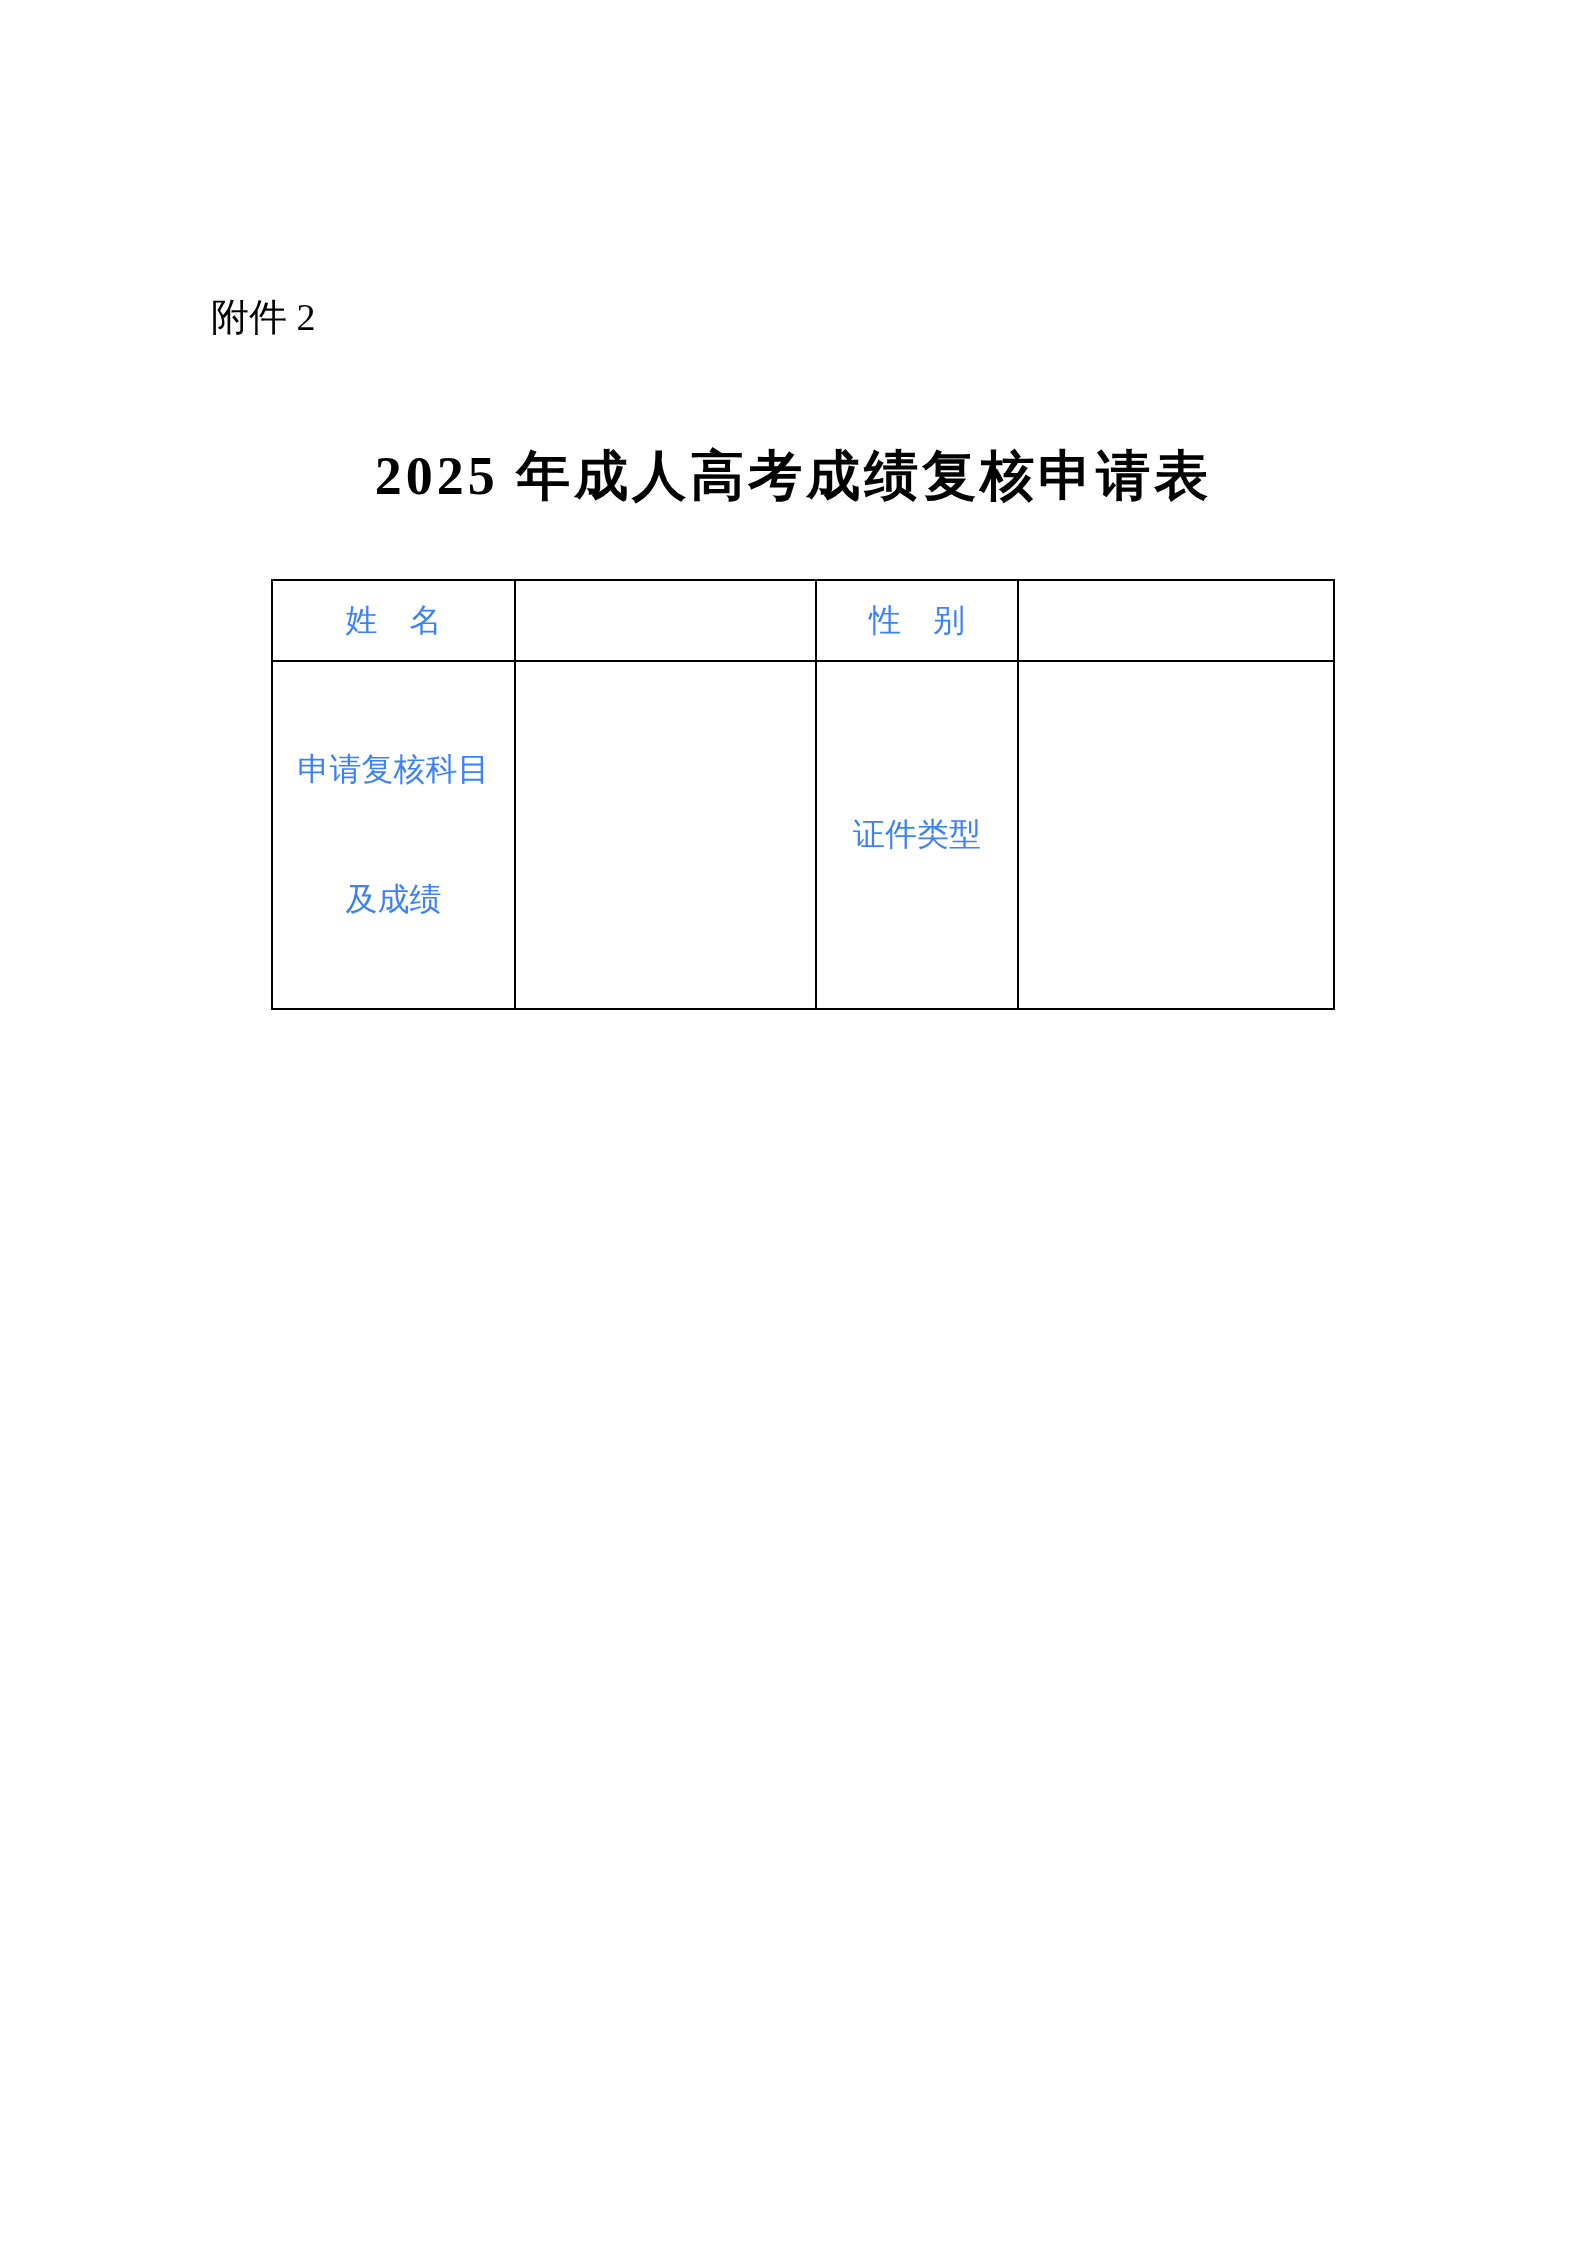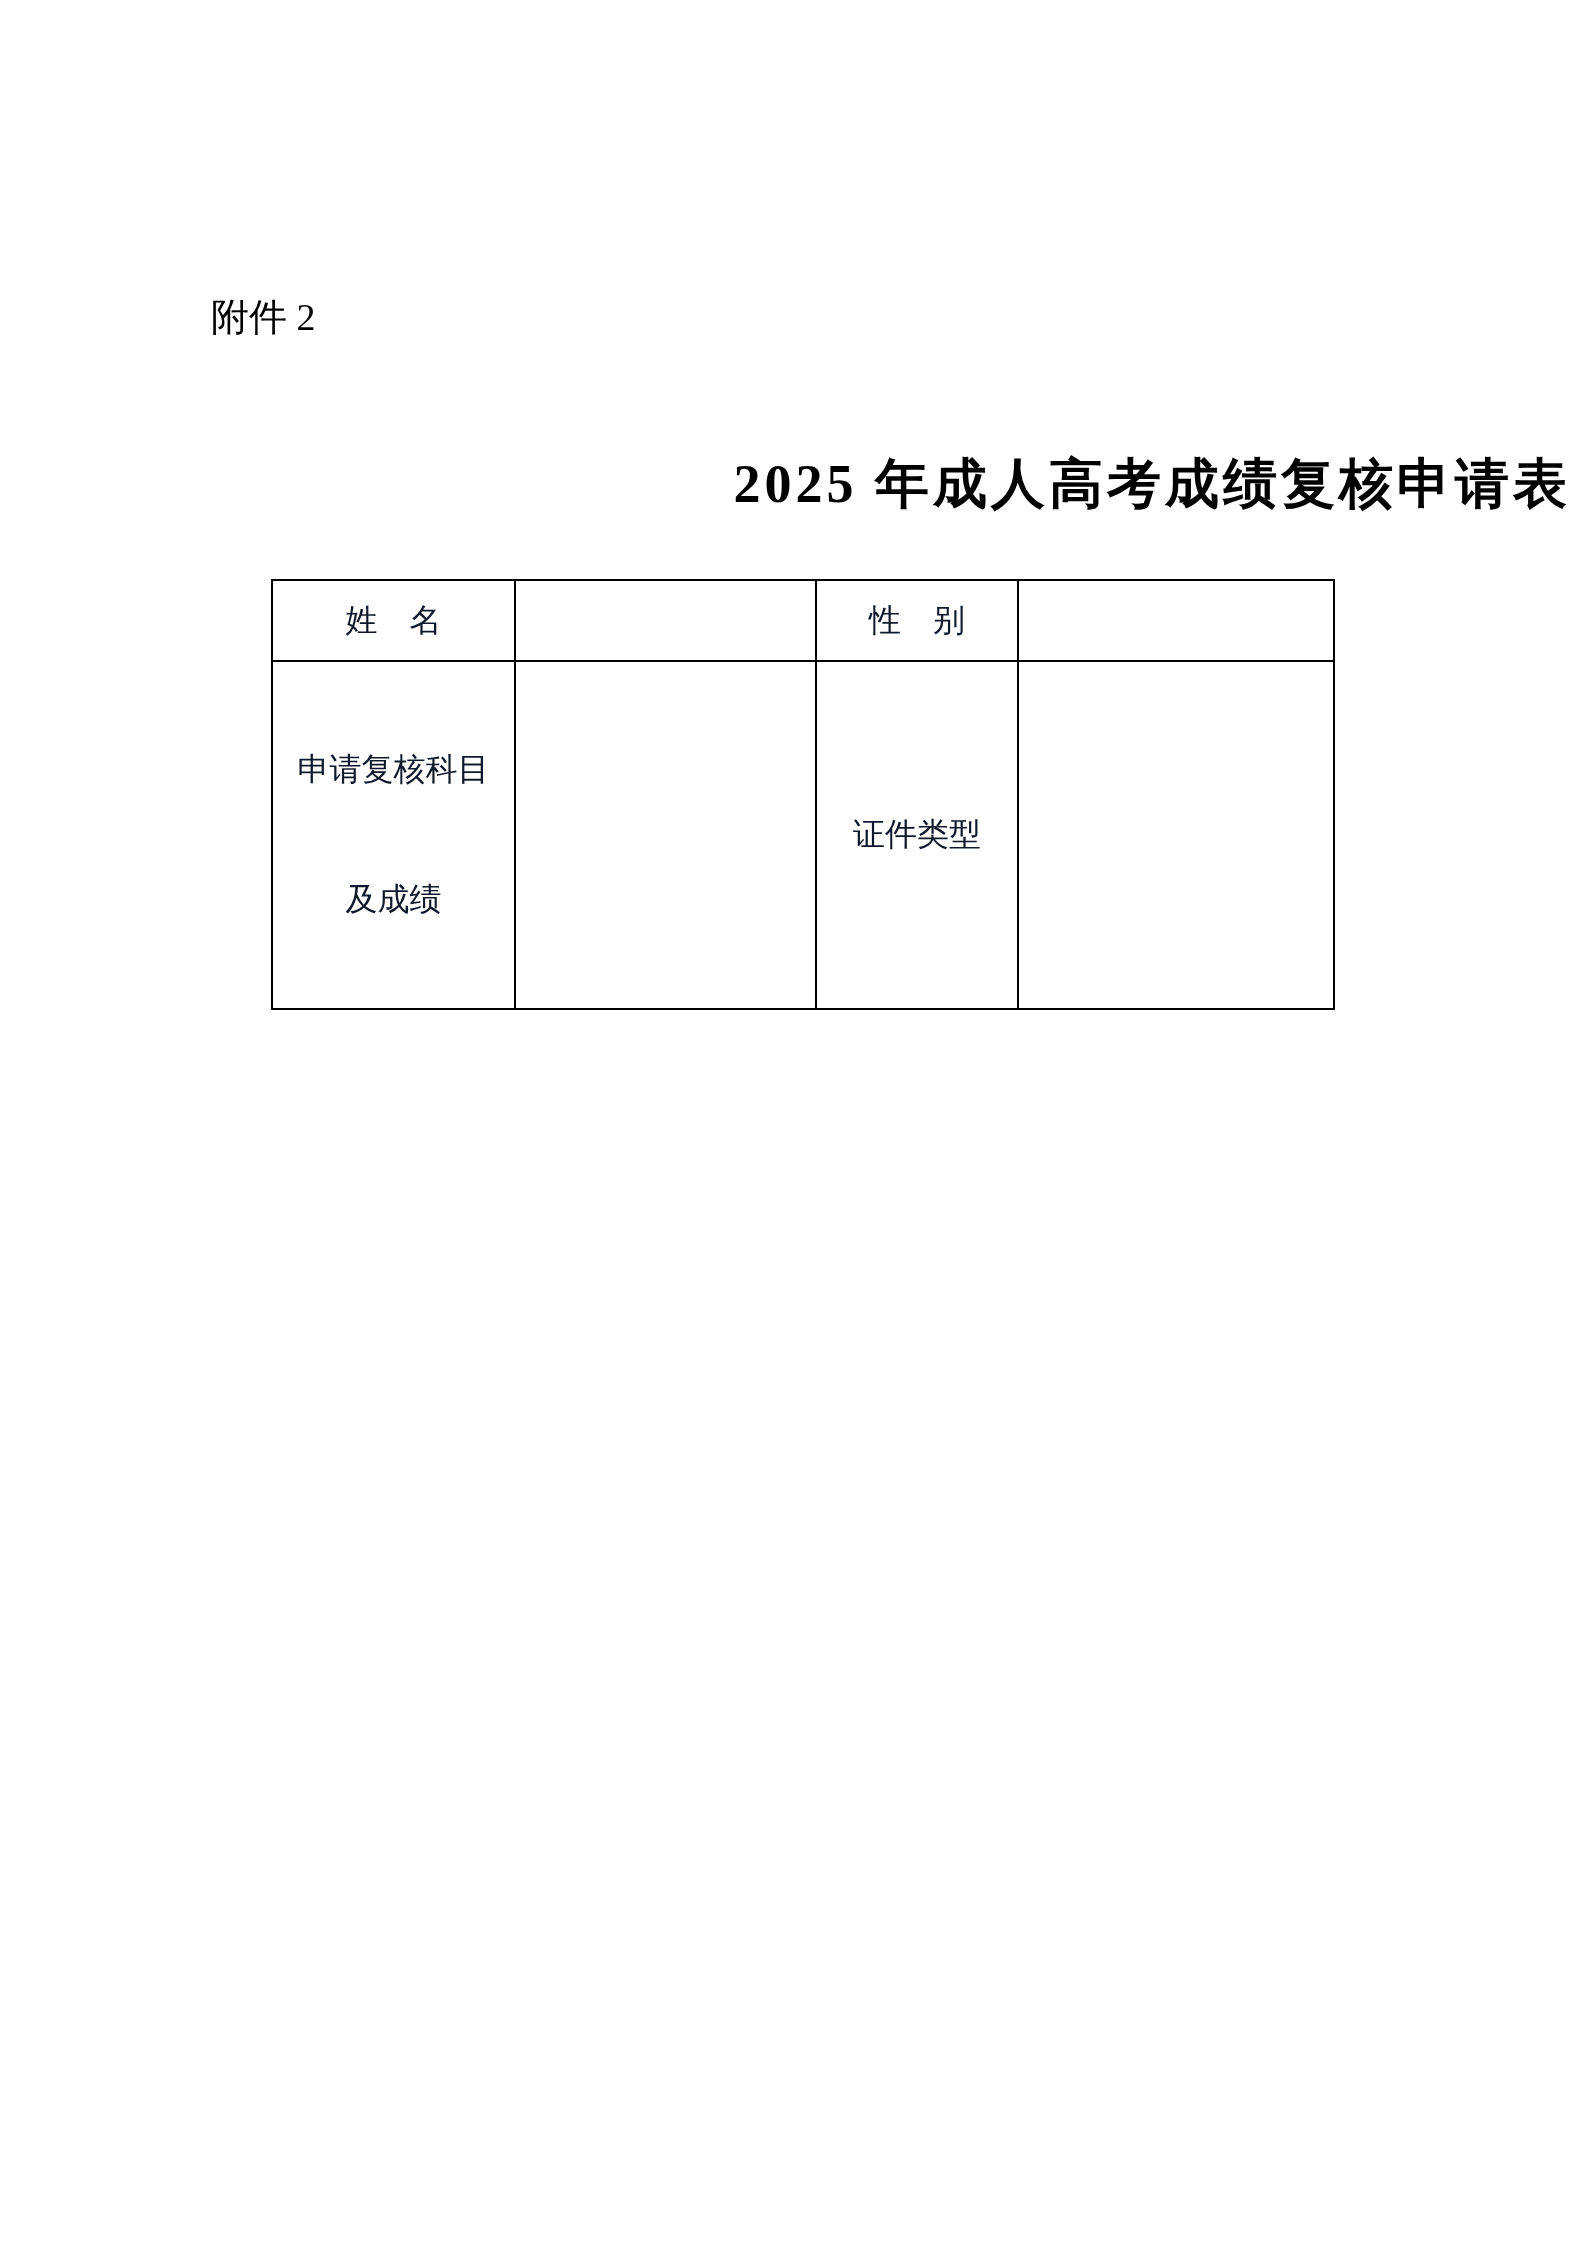--- a/index.html
+++ b/index.html
@@ -17,41 +17,41 @@
     position: absolute;
     left: 211px; top: 296px;
     font-size: 38px;
     line-height: 1.15;
     white-space: pre;
   }
 
   .form-title {
     position: absolute;
     left: 0; right: 0; top: 436px;
-    margin: 16px;
-    text-align: right;
+    margin: 8px;
+    text-align: center;
     font-size: 54px;
     font-weight: bold;
     letter-spacing: 4px;
     line-height: 1.2;
     white-space: pre;
   }
 
   table.form-table {
     position: absolute;
     left: 271px; top: 579px;
     width: 1062px;
     border-collapse: collapse;
     table-layout: fixed;
   }
   .form-table td {
     border: 2px solid #000000;
     padding: 0;
     font-size: 32px;
-    color: #0f172a;
+    color: #3b82f6;
   }
   col.c1 { width: 243px; }
   col.c2 { width: 301px; }
   col.c3 { width: 202px; }
   col.c4 { width: 316px; }
   tr.r1 td { height: 79px; }
   tr.r2 td { height: 81px; }
   tr.r3 td { height: 91px; }
   tr.r4 td { height: 119px; }
   tr.r5 td { height: 812px; }

